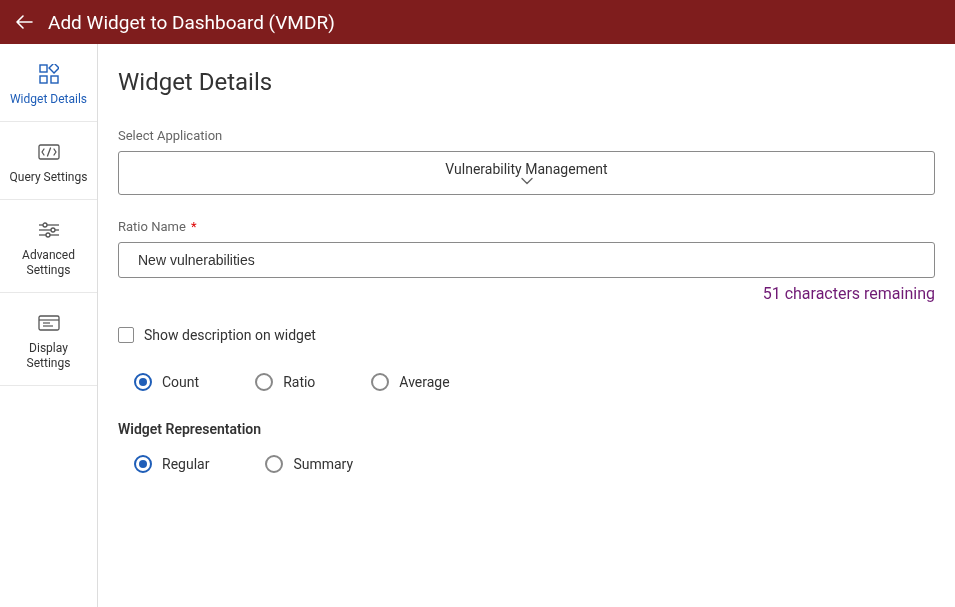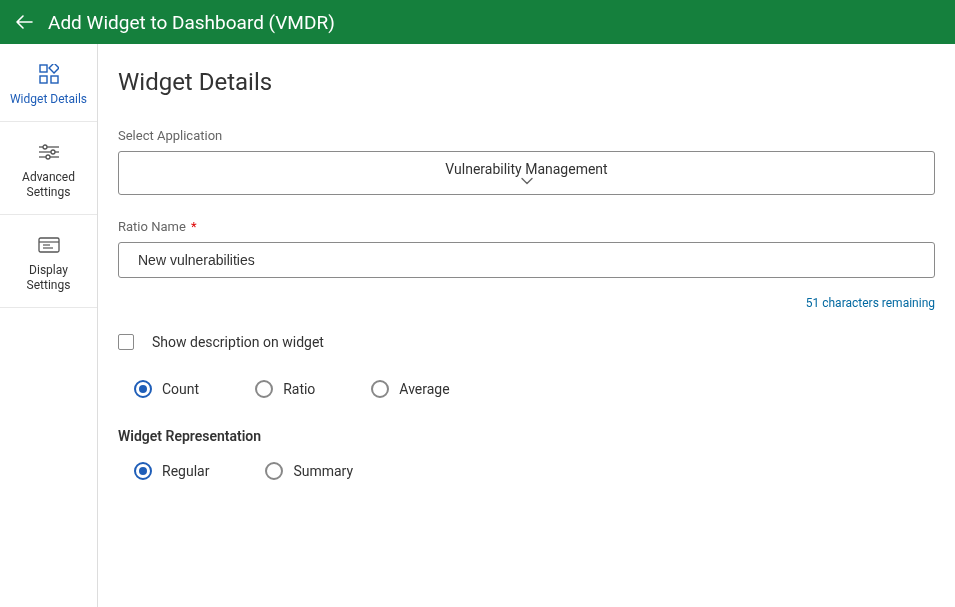--- a/index.html
+++ b/index.html
@@ -9,21 +9,21 @@
     }
     body {
       font-family: -apple-system, BlinkMacSystemFont, "Segoe UI", Roboto, Arial, sans-serif;
       width: 955px;
       height: 607px;
       overflow: hidden;
       font-size: 14px;
       color: #333;
     }
     .header {
-      background: #15803d;
+      background: #7f1d1d;
       color: #fff;
       height: 44px;
       display: flex;
       align-items: center;
       padding: 0 12px;
     }
     .back-arrow {
       width: 24px;
       height: 24px;
       cursor: pointer;
@@ -111,29 +111,28 @@
       width: 100%;
       padding: 9px 19px;
       border: 1px solid #8a8a8a;
       border-radius: 3px;
       font-size: 14px;
       color: #333;
       background: #fff;
     }
     .char-remaining {
       text-align: right;
-      font-size: 12px;
-      color: #0369a1;
-      margin-top: 18px;
+      font-size: 16px;
+      color: #701a75;
+      margin-top: 6px;
     }
     .checkbox-row {
       display: flex;
       align-items: center;
       margin-bottom: 30px;
-      gap: 8px;
     }
     .checkbox {
       width: 16px;
       height: 16px;
       border: 1px solid #8a8a8a;
       border-radius: 2px;
       margin-right: 10px;
       cursor: pointer;
       background: #fff;
     }
@@ -205,20 +204,31 @@
         <svg width="20" height="20" viewBox="0 0 20 20" fill="none">
           <rect x="1" y="1" width="7" height="7" stroke="#1f5eb8" stroke-width="1.4"></rect>
           <rect x="1" y="12" width="7" height="7" stroke="#1f5eb8" stroke-width="1.4"></rect>
           <rect x="12" y="12" width="7" height="7" stroke="#1f5eb8" stroke-width="1.4"></rect>
           <rect x="11.5" y="0.5" width="7" height="7" transform="rotate(45 15 4)" stroke="#1f5eb8" stroke-width="1.4"></rect>
         </svg>
       </div>
       <span>Widget Details</span>
     </div>
 
+    <div class="sidebar-item">
+      <div class="sidebar-icon">
+        <svg width="22" height="16" viewBox="0 0 22 16" fill="none">
+          <rect x="1" y="1" width="20" height="14" rx="1.5" stroke="#555" stroke-width="1.3"></rect>
+          <path d="M6 5 L4 8 L6 11" stroke="#555" stroke-width="1.3" stroke-linecap="round" stroke-linejoin="round"></path>
+          <path d="M16 5 L18 8 L16 11" stroke="#555" stroke-width="1.3" stroke-linecap="round" stroke-linejoin="round"></path>
+          <path d="M12.5 4 L9.5 12" stroke="#555" stroke-width="1.3" stroke-linecap="round"></path>
+        </svg>
+      </div>
+      <span>Query Settings</span>
+    </div>
 
     <div class="sidebar-item">
       <div class="sidebar-icon">
         <svg width="20" height="16" viewBox="0 0 20 16" fill="none">
           <line x1="0" y1="3" x2="20" y2="3" stroke="#555" stroke-width="1.3"></line>
           <circle cx="6" cy="3" r="2" fill="#fff" stroke="#555" stroke-width="1.3"></circle>
           <line x1="0" y1="8" x2="20" y2="8" stroke="#555" stroke-width="1.3"></line>
           <circle cx="14" cy="8" r="2" fill="#fff" stroke="#555" stroke-width="1.3"></circle>
           <line x1="0" y1="13" x2="20" y2="13" stroke="#555" stroke-width="1.3"></line>
           <circle cx="9" cy="13" r="2" fill="#fff" stroke="#555" stroke-width="1.3"></circle>

